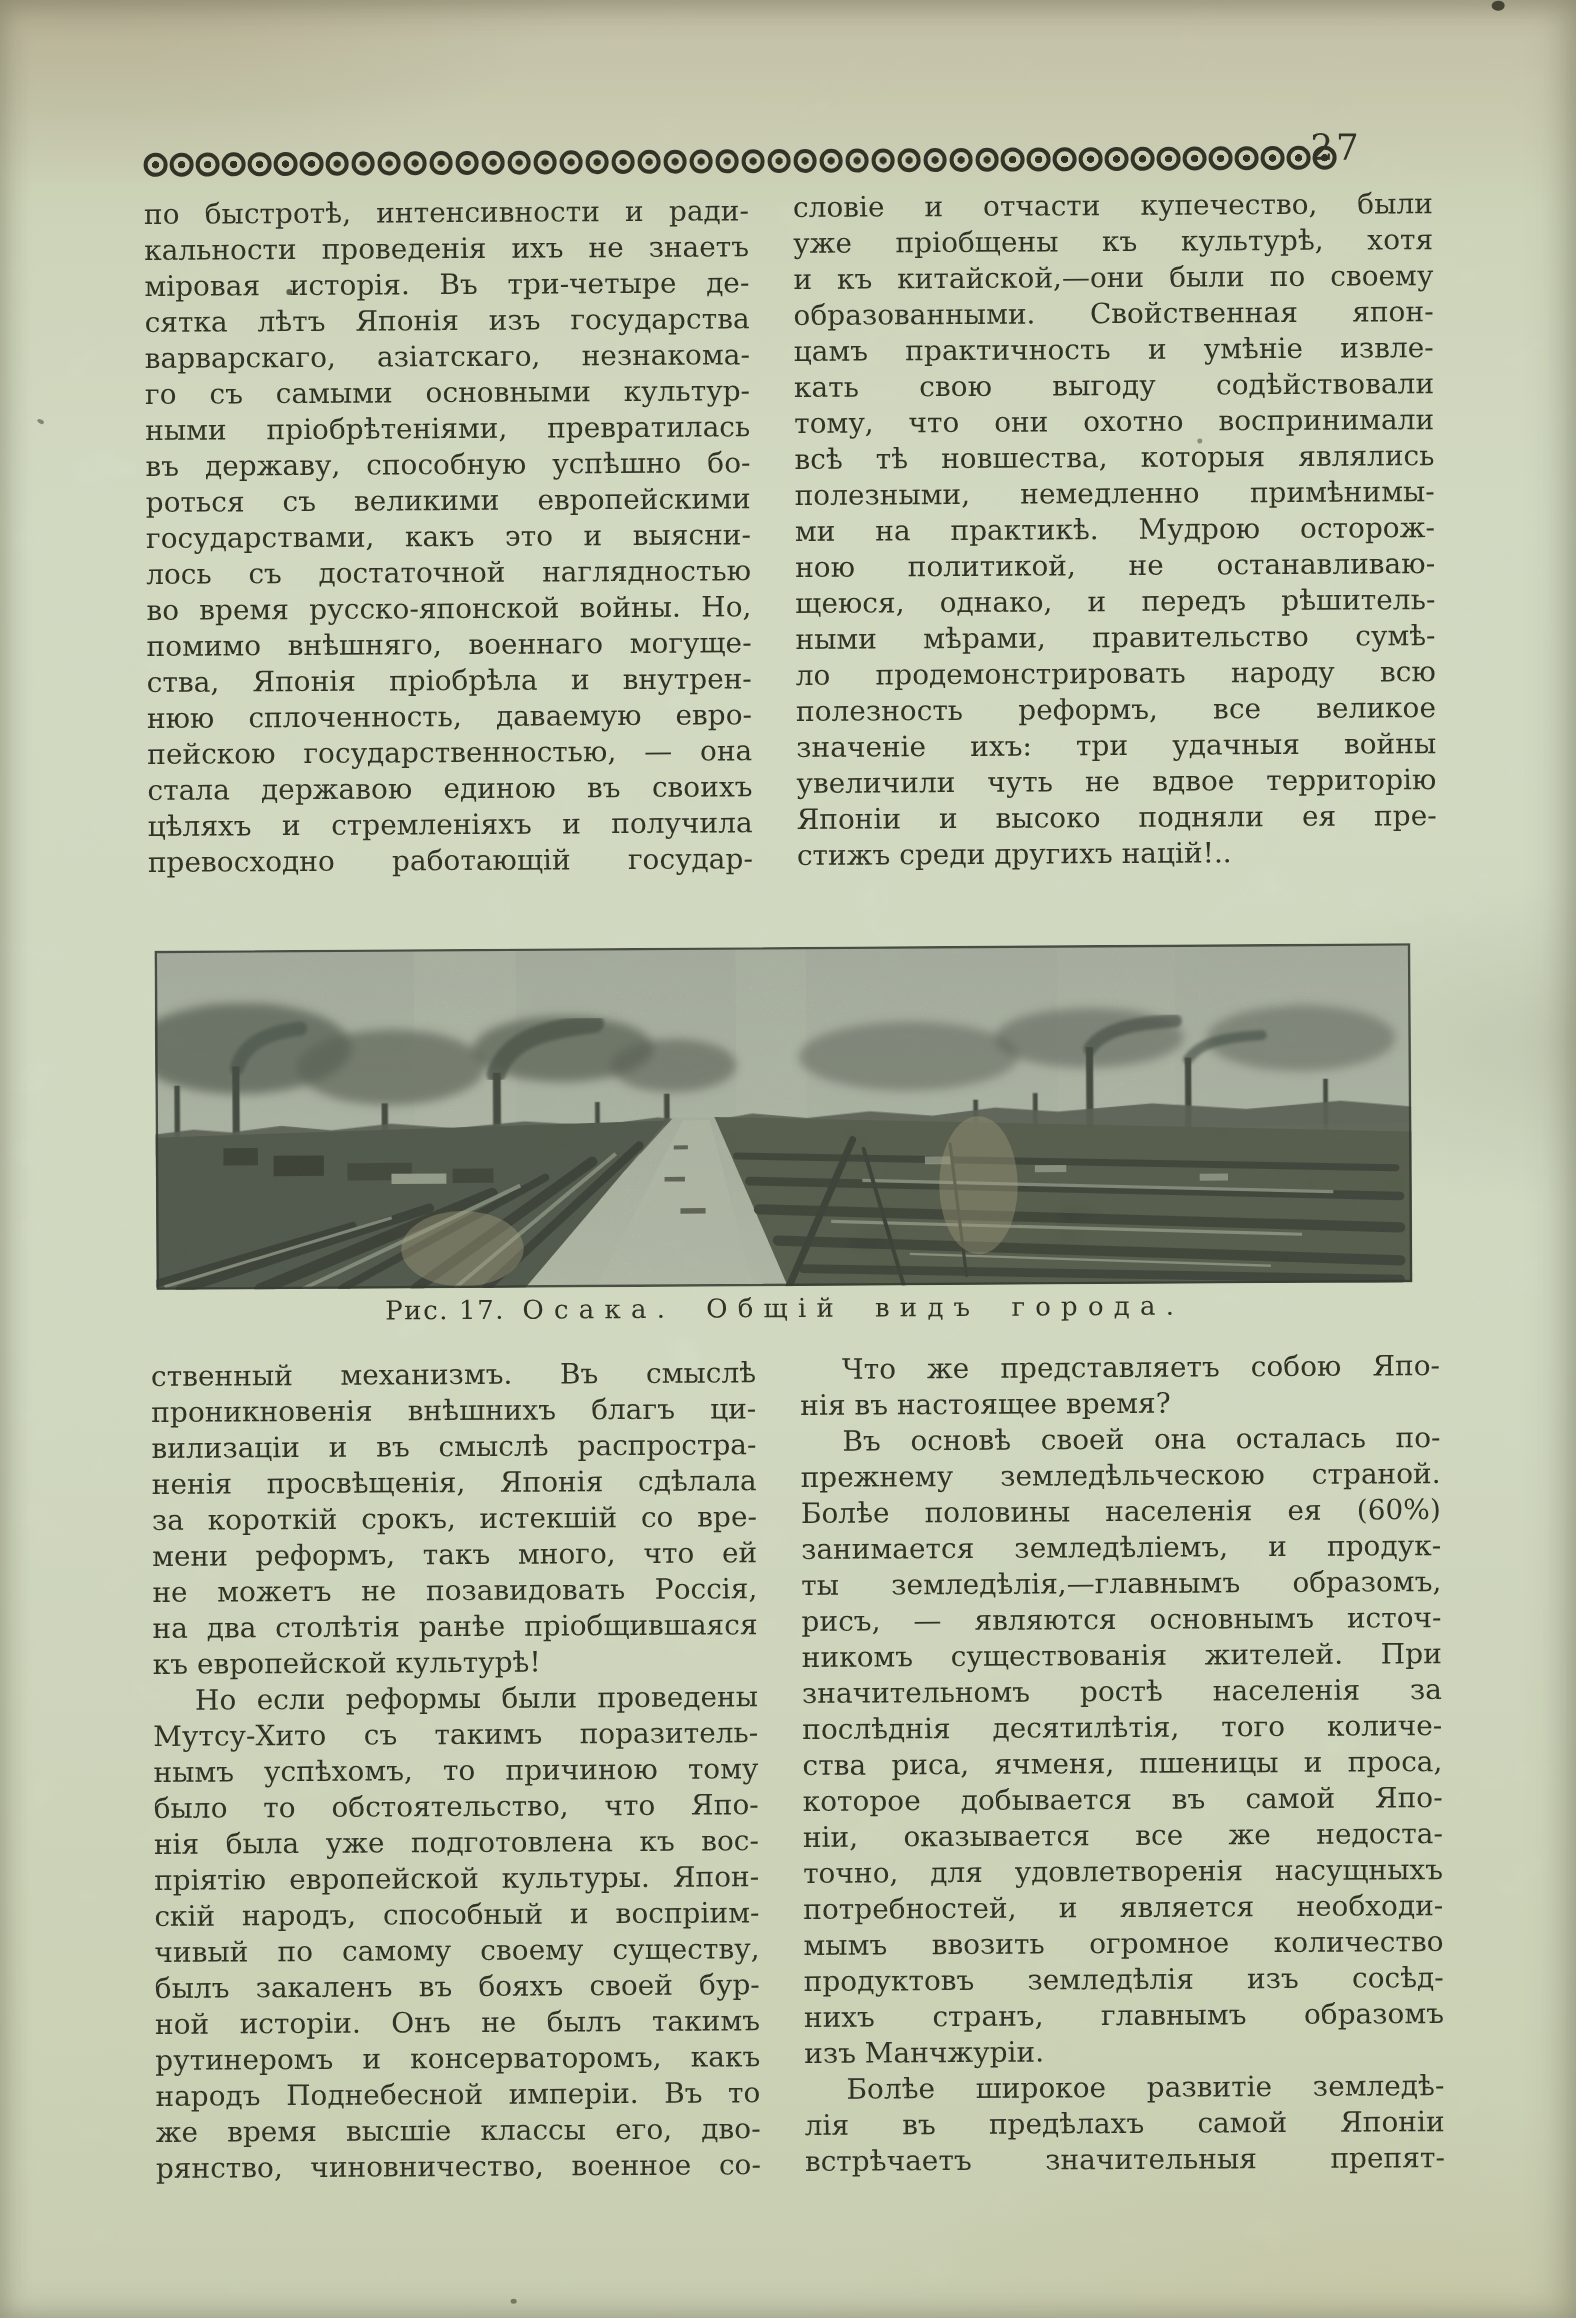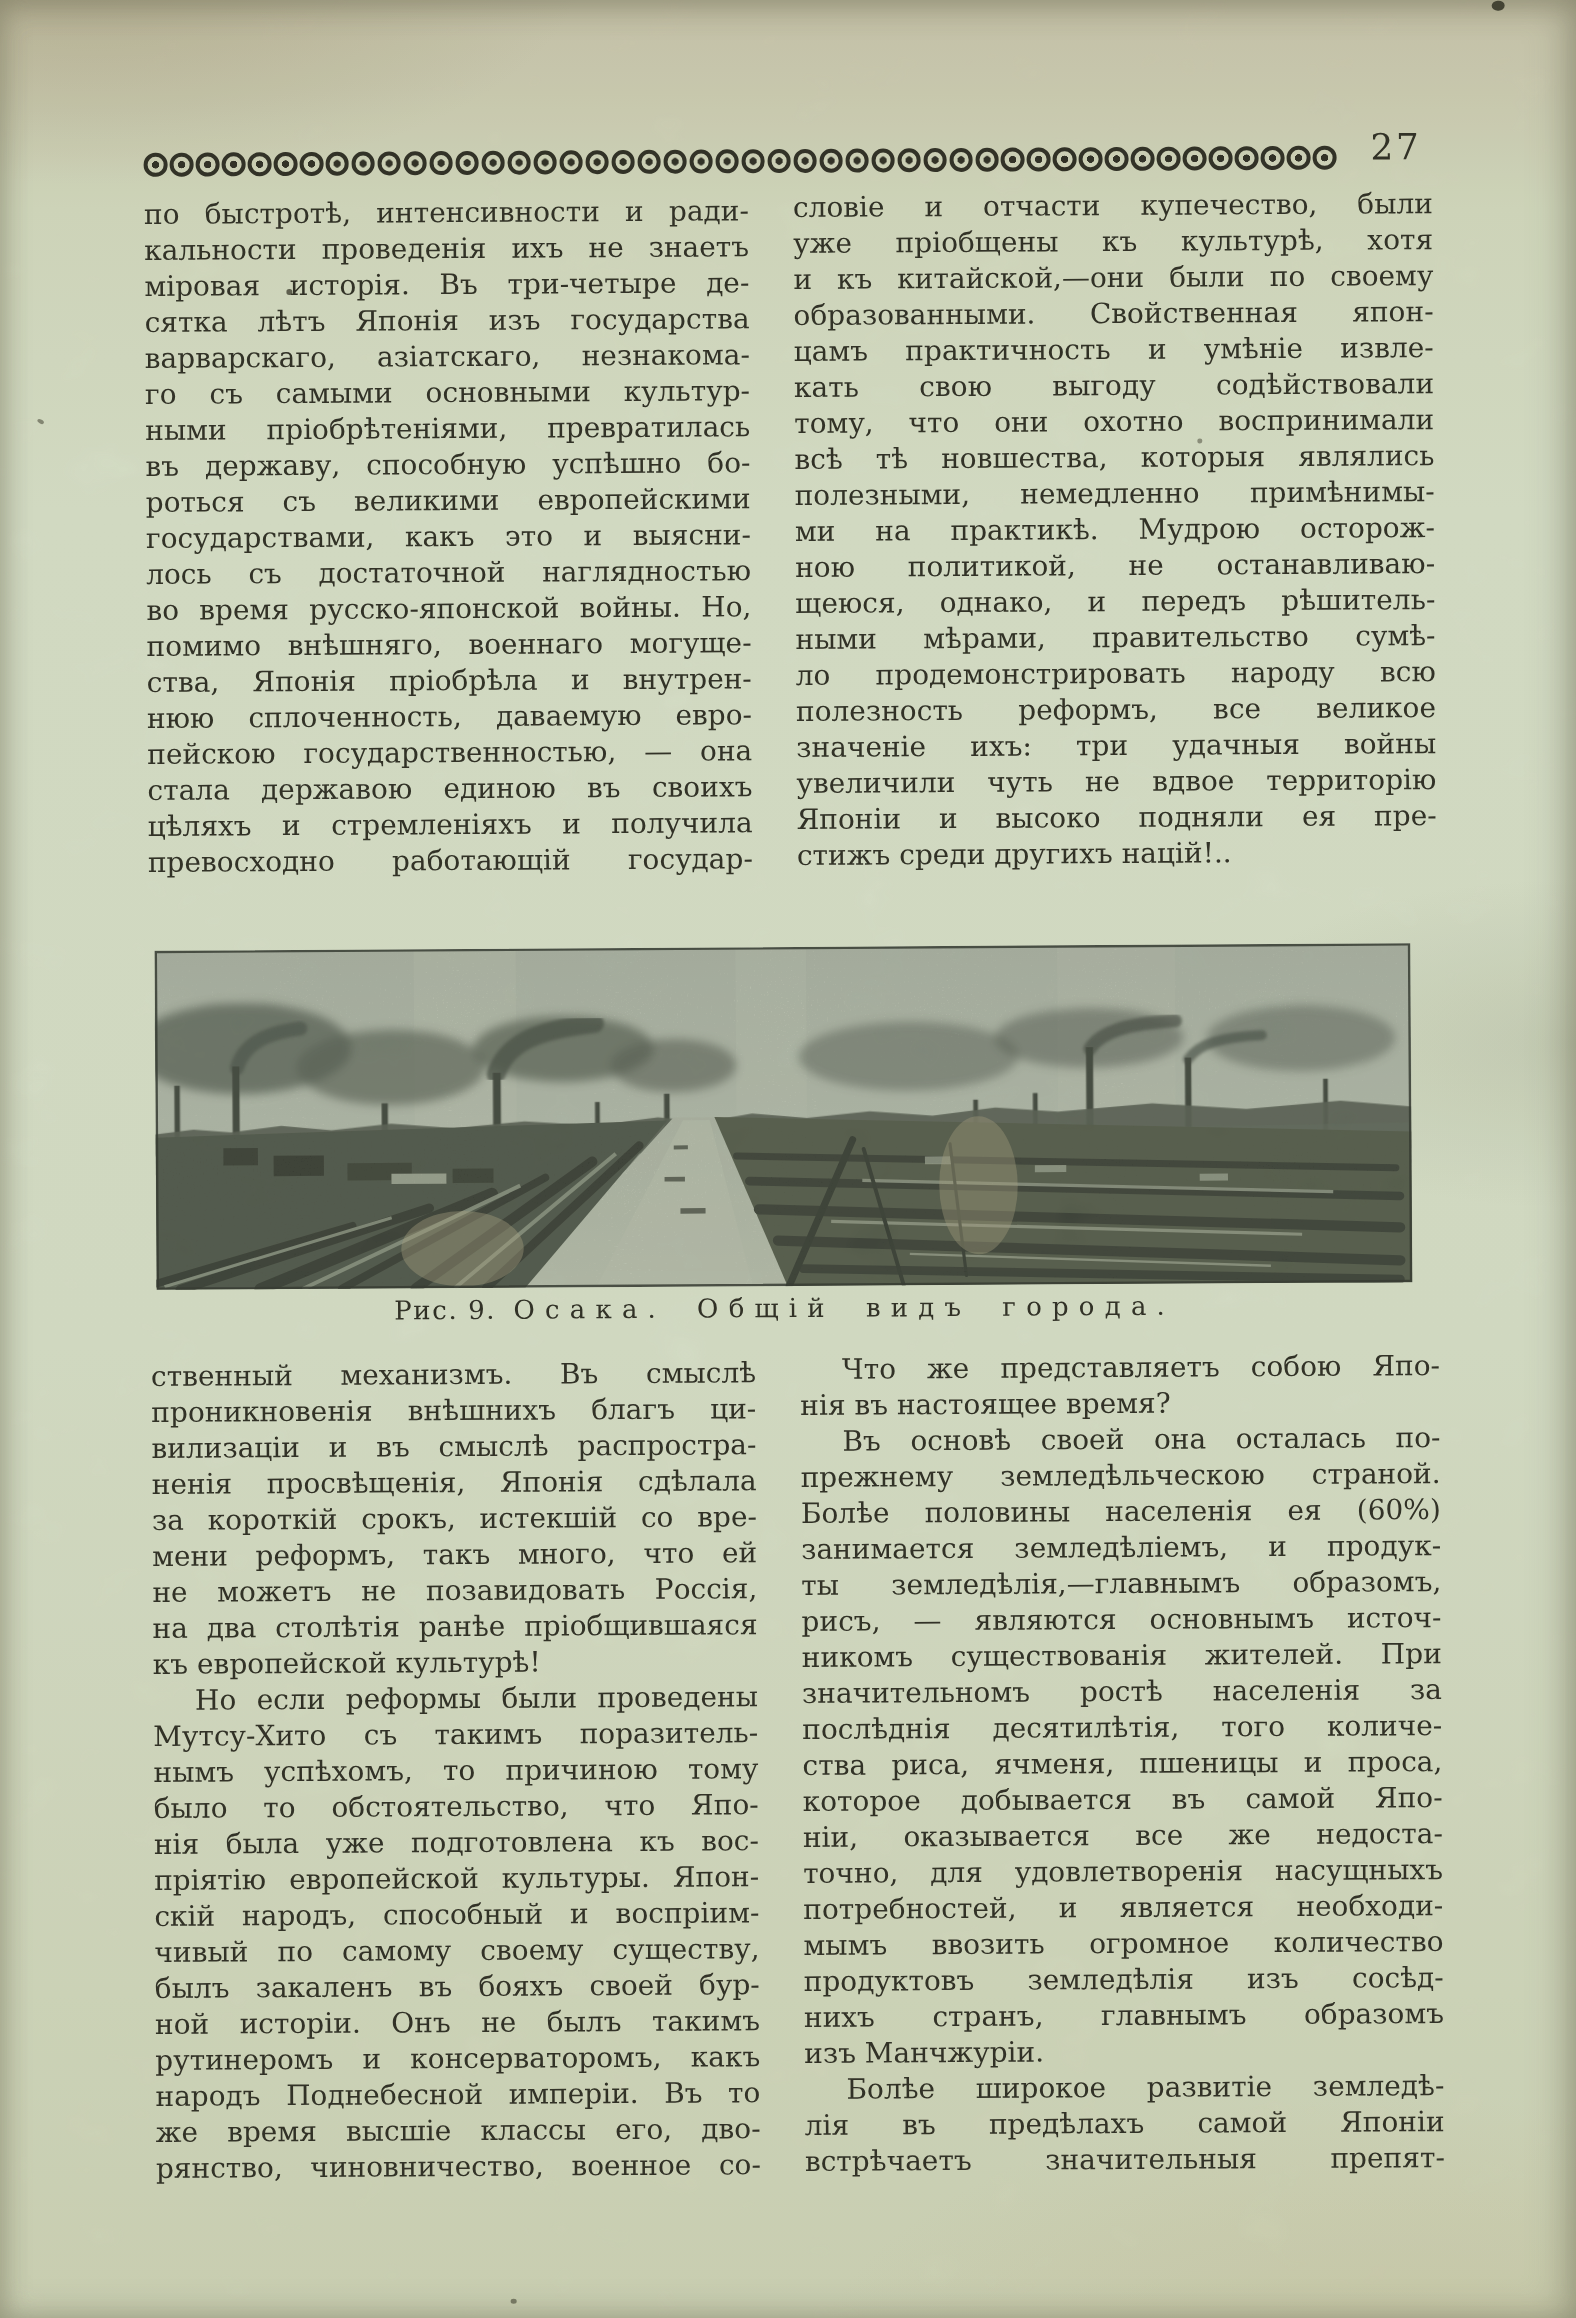--- a/index.html
+++ b/index.html
@@ -28,21 +28,21 @@
     position:absolute;left:149px;top:149px;width:1201px;height:25px;
     white-space:nowrap;font-size:0;
   }
   .ring{
     display:inline-block;box-sizing:border-box;
     width:23.6px;height:23.6px;margin-right:2.4px;
     border:4.7px solid var(--ink);border-radius:50%;
     background:radial-gradient(circle at 50% 50%, var(--ink) 0 3.5px, transparent 3.9px);
   }
   .pageno{
-    position:absolute;left:1376px;top:130px;
+    position:absolute;left:1316px;top:130px;
     font-size:36px;letter-spacing:2.4px;
   }
   
   .textblock{position:absolute;font-size:28px;line-height:36px;}
   .col-left-top   {left:149px; top:193px;  width:605px;}
   .col-right-top  {left:798px;top:190px;  width:640px;}
   .col-left-bot   {left:149px; top:1355px; width:605px;}
   .col-right-bot  {left:798px;top:1352px; width:640px;}
   .para{margin:0;}
   .para > div{
@@ -244,21 +244,21 @@
           <line x1="1032" y1="420" x2="1012" y2="252" stroke-width="4"></line>
         </g>
 
         <ellipse cx="390" cy="382" rx="78" ry="48" fill="#c8bb92" opacity="0.40"></ellipse>
         <ellipse cx="1048" cy="305" rx="50" ry="88" fill="#c4b88f" opacity="0.38"></ellipse>
 
         <rect x="0" y="0" width="1600" height="432" filter="url(#grain)" opacity="0.32"></rect>
         <rect x="1.5" y="1.5" width="1597" height="429" fill="none" stroke="#2c312a" stroke-width="3" opacity="0.85"></rect>
       </svg>
       <figcaption>
-        <span class="cap-prefix">Рис. 9.</span><span class="cap-title">Осака. Общій видъ города.</span>
+        <span class="cap-prefix">Рис. 17.</span><span class="cap-title">Осака. Общій видъ города.</span>
       </figcaption>
     </figure>
 
     <div class="textblock col-left-bot">
       <div class="para pend">
           <div>ственный механизмъ. Въ смыслѣ</div>
           <div>проникновенія внѣшнихъ благъ ци-</div>
           <div>вилизаціи и въ смыслѣ распростра-</div>
           <div>ненія просвѣщенія, Японія сдѣлала</div>
           <div>за короткій срокъ, истекшій со вре-</div>

